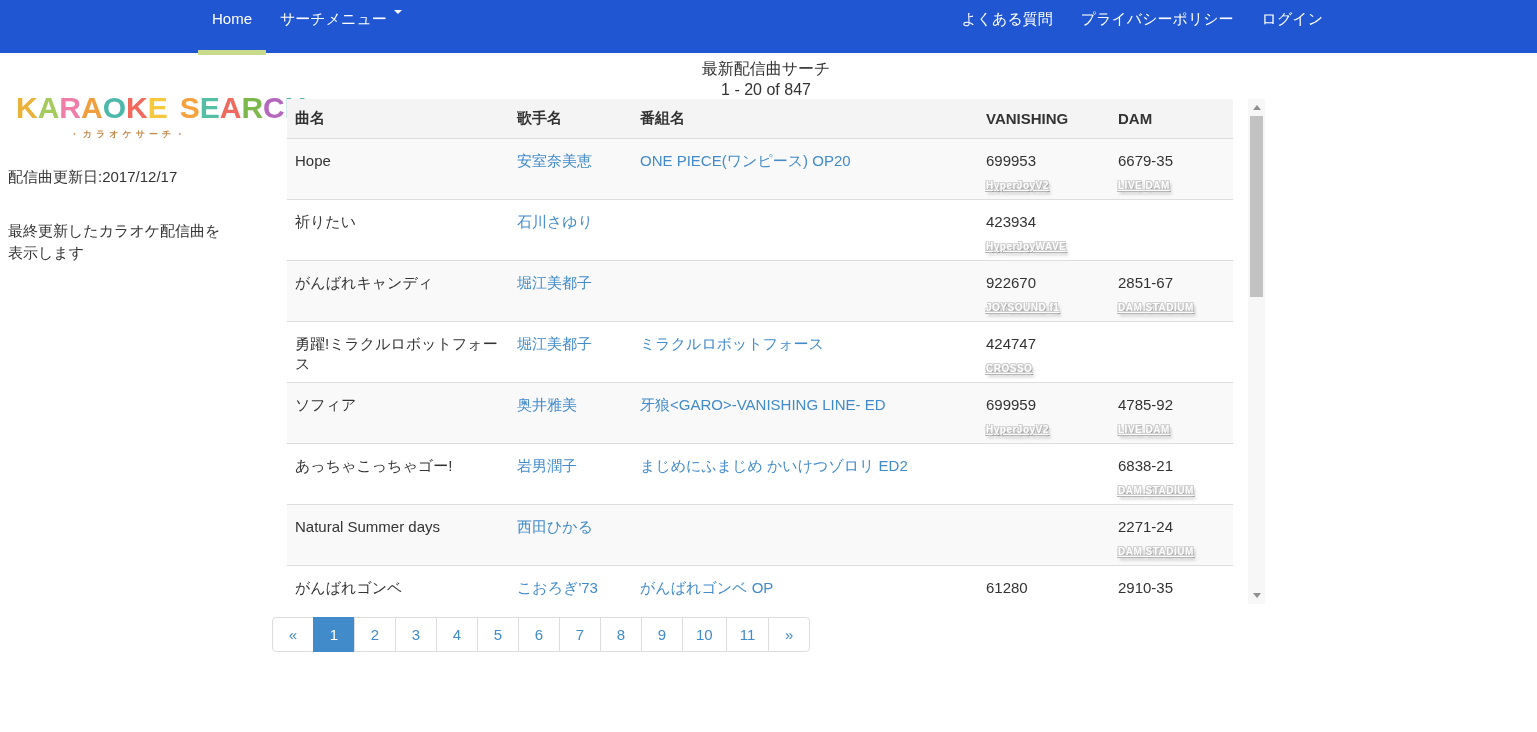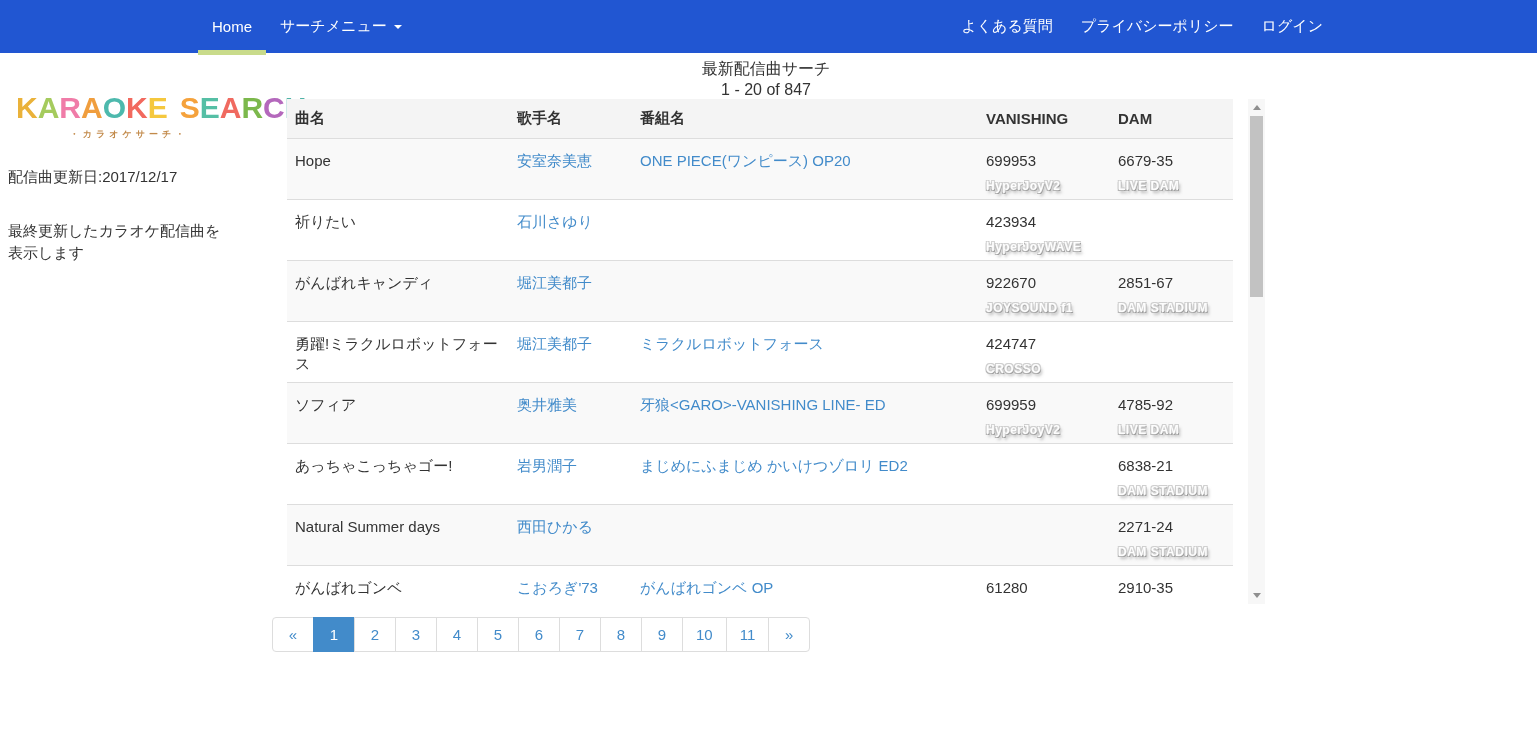--- a/index.html
+++ b/index.html
@@ -9,21 +9,21 @@
     color:#333;
   }
   
   .navbar {
     position:absolute; top:0; left:0; width:100%; height:53px;
     display:flex; justify-content:space-between; align-items:stretch;
     padding:0 200px 0 198px; box-sizing:border-box; background:#2156d2;
   }
   .nav-group { display:flex; align-items:stretch; }
   .nav-link {
-    display:flex; align-items:center; padding:0 14px; color:#fff;
+    display:flex; padding:10px 14px; color:#fff;
     font-size:15px; text-decoration:none; position:relative; cursor:pointer;
   }
   .active-bar { position:absolute; left:0; right:0; bottom:-2px; height:5px; background:#c9db8b; }
   .caret {
     margin-left:7px; width:0; height:0; display:inline-block;
     border-left:4px solid transparent; border-right:4px solid transparent;
     border-top:4px solid #fff;
   }
   
   .sidebar { position:absolute; top:53px; left:0; width:287px; }
@@ -52,24 +52,25 @@
   }
   table.songs td {
     vertical-align:top; font-size:15px; color:#333;
     padding:12px 8px 0 8px; border-top:1px solid #ddd; height:61px; box-sizing:border-box;
     overflow:hidden; line-height:20px;
   }
   table.songs tbody tr:nth-child(odd) { background:#f9f9f9; }
   table.songs tbody tr:first-child td { border-top:none; }
   .tbl-link { color:#428bca; text-decoration:none; cursor:pointer; }
   .emboss {
-    margin-top:5px; font-weight:bold; font-size:12px; color:#fdfdfd; letter-spacing:.5px;
+    margin-top:5px; font-weight:bold; font-size:10px; color:#fdfdfd; letter-spacing:.5px;
     text-shadow:-1px -1px 0 #cfcfcf, 1px -1px 0 #cfcfcf, -1px 1px 0 #b5b5b5,
                  1px 1px 0 #9e9e9e, 2px 3px 3px rgba(110,110,110,.5);
     white-space:nowrap;
+    text-decoration:underline;
   }
   
   .fake-scrollbar { position:absolute; top:0; right:0; width:17px; height:505px; background:#f7f7f7; }
   .sb-thumb { position:absolute; top:17px; left:2px; right:2px; height:181px; background:#c2c2c2; }
   .sb-arrow { position:absolute; left:0; width:17px; height:17px; display:flex; align-items:center; justify-content:center; cursor:pointer; }
   .sb-arrow.up { top:0; } .sb-arrow.down { bottom:0; }
   .tri-up { width:0; height:0; border-left:4px solid transparent; border-right:4px solid transparent; border-bottom:5px solid #8f8f8f; }
   .tri-down { width:0; height:0; border-left:4px solid transparent; border-right:4px solid transparent; border-top:5px solid #8f8f8f; }
   
   .pagination { display:inline-flex; list-style:none; margin:13px 0 0 -15px; padding:0; }

